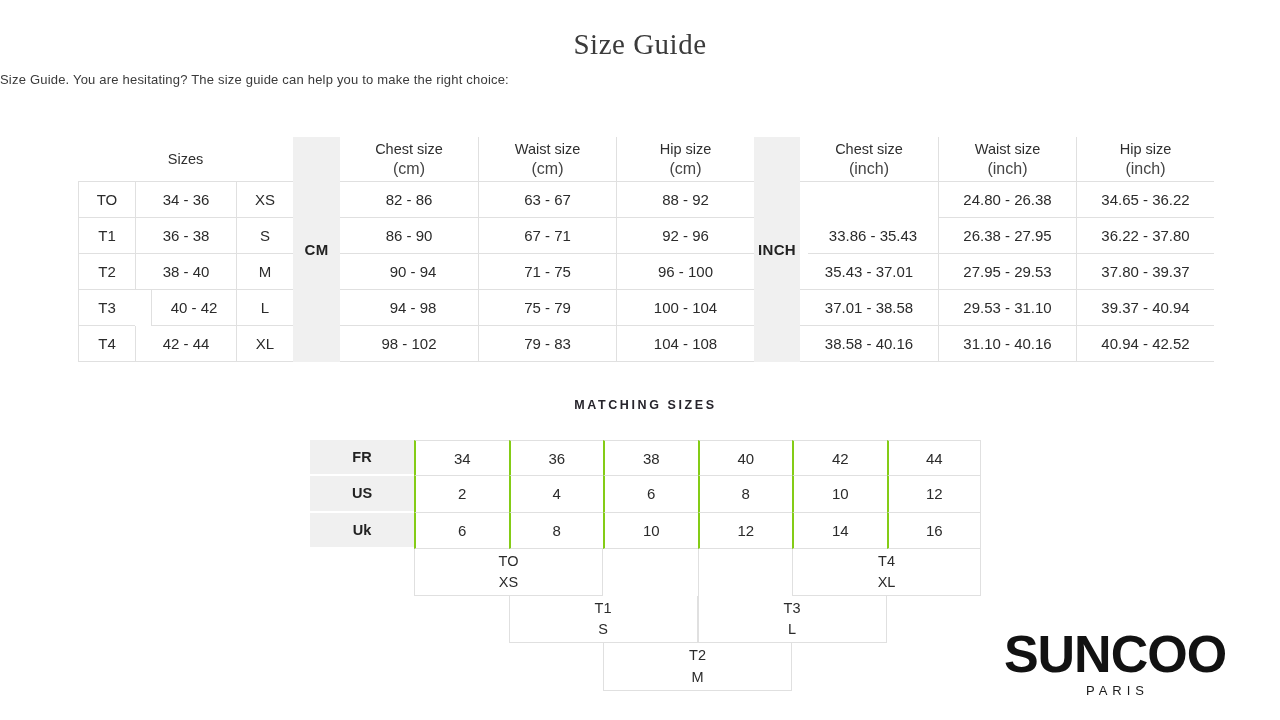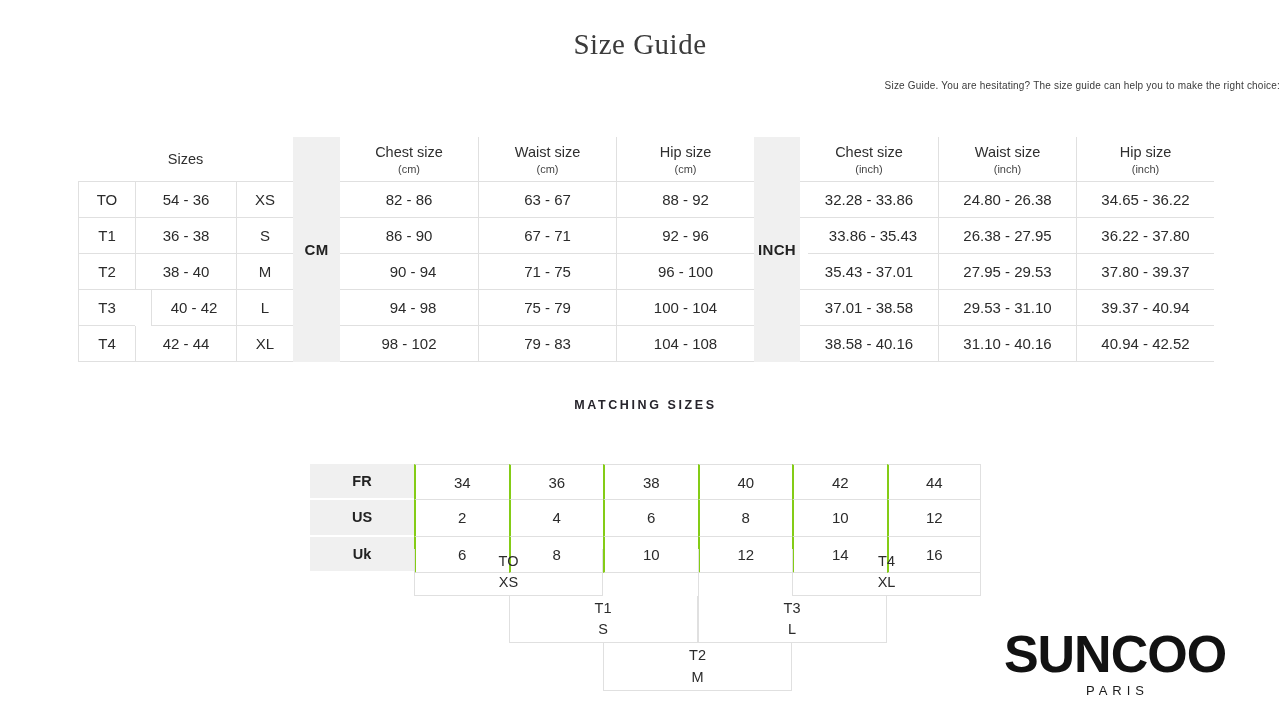--- a/index.html
+++ b/index.html
@@ -14,23 +14,23 @@
 
   
   .page-title {
     position: absolute; top: 28px; left: 0; width: 100%;
     text-align: center;
     font-family: "Liberation Serif", serif;
     font-size: 29px; font-weight: 400; color: #3b3b3b;
     letter-spacing: 0.5px;
   }
   .page-subtitle {
-    position: absolute; top: 80px; left: 0; width: 100%;
-    text-align: right;
-    font-size: 10px; color: #3a3a3a; letter-spacing: 0.2px;
+    position: absolute; top: 72px; left: 0; width: 100%;
+    text-align: left;
+    font-size: 13px; color: #3a3a3a; letter-spacing: 0.2px;
   }
 
   
   .size-table {
     position: absolute; left: 78px; top: 137px;
     width: 1136px; height: 225px;
     display: grid;
     grid-template-columns: 57px 101px 57px 47px 138px 138px 138px 46px 138px 138px 138px;
     grid-template-rows: 45px repeat(5, 36px);
   }
@@ -41,21 +41,21 @@
   }
   .strip-cm   { grid-column: 4; grid-row: 1 / 7; }
   .strip-inch { grid-column: 8; grid-row: 1 / 7; }
 
   .hcell {
     display: flex; flex-direction: column;
     align-items: center; justify-content: center;
     font-size: 14.5px; color: #2f2f2f;
     border-bottom: 1px solid #e0e0e0;
   }
-  .hcell .unit { font-size: 11px; color: #454545; margin-top: 3px; }
+  .hcell .unit { font-size: 16px; color: #454545; margin-top: 3px; }
   .h-sizes { grid-column: 1 / 4; grid-row: 1; }
   .c5  { grid-column: 5;  grid-row: 1; }
   .c6  { grid-column: 6;  grid-row: 1; }
   .c7  { grid-column: 7;  grid-row: 1; }
   .c9  { grid-column: 9;  grid-row: 1; }
   .c10 { grid-column: 10; grid-row: 1; }
   .c11 { grid-column: 11; grid-row: 1; }
 
   .cell {
     display: flex; align-items: center; justify-content: center;
@@ -65,21 +65,21 @@
   .bl { border-left: 1px solid #e0e0e0; }
 
   
   .ms-heading {
     position: absolute; left: 310px; top: 398px; width: 671px;
     text-align: center;
     font-size: 12.5px; font-weight: bold; color: #26242b;
     letter-spacing: 2.6px;
   }
   .matching-table {
-    position: absolute; left: 310px; top: 464px;
+    position: absolute; left: 310px; top: 440px;
     width: 671px; height: 109px;
     display: grid;
     grid-template-columns: 104px repeat(6, 94.5px);
     grid-template-rows: repeat(3, 36.33px);
   }
   .mlabel {
     background: #f0f0f0;
     display: flex; align-items: center; justify-content: center;
     font-weight: bold; font-size: 14.5px; color: #222;
     border-bottom: 2px solid #ffffff;
@@ -158,26 +158,25 @@
   <div class="hcell c10 bl">
     <span>Waist size</span>
     <span class="unit">(inch)</span>
   </div>
   <div class="hcell c11 bl">
     <span>Hip size</span>
     <span class="unit">(inch)</span>
   </div>
 
 <div class="cell bl" style="grid-area: 2 / 1;">TO</div>
-    <div class="cell bl" style="grid-area: 2 / 2;">54 - 36</div>
+    <div class="cell bl" style="grid-area: 2 / 2;">34 - 36</div>
     <div class="cell bl" style="grid-area: 2 / 3;">XS</div>
     <div class="cell" style="grid-area: 2 / 5;">82 - 86</div>
     <div class="cell bl" style="grid-area: 2 / 6;">63 - 67</div>
     <div class="cell bl" style="grid-area: 2 / 7;">88 - 92</div>
-    <div class="cell" style="grid-area: 2 / 9;">32.28 - 33.86</div>
     <div class="cell bl" style="grid-area: 2 / 10;">24.80 - 26.38</div>
     <div class="cell bl" style="grid-area: 2 / 11;">34.65 - 36.22</div>
     <div class="cell bl" style="grid-area: 3 / 1;">T1</div>
     <div class="cell bl" style="grid-area: 3 / 2;">36 - 38</div>
     <div class="cell bl" style="grid-area: 3 / 3;">S</div>
     <div class="cell" style="grid-area: 3 / 5;">86 - 90</div>
     <div class="cell bl" style="grid-area: 3 / 6;">67 - 71</div>
     <div class="cell bl" style="grid-area: 3 / 7; text-align: right;">92 - 96</div>
     <div class="cell" style="grid-area: 3 / 9; margin-left: 8px;">33.86 - 35.43</div>
     <div class="cell bl" style="grid-area: 3 / 10;">26.38 - 27.95</div>

